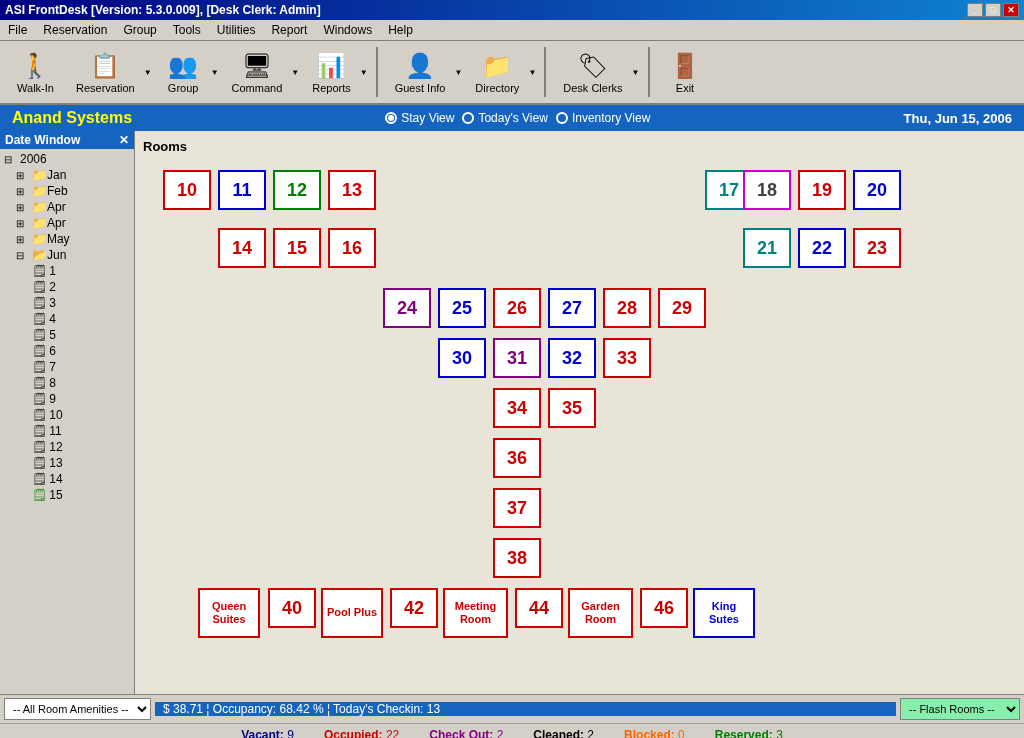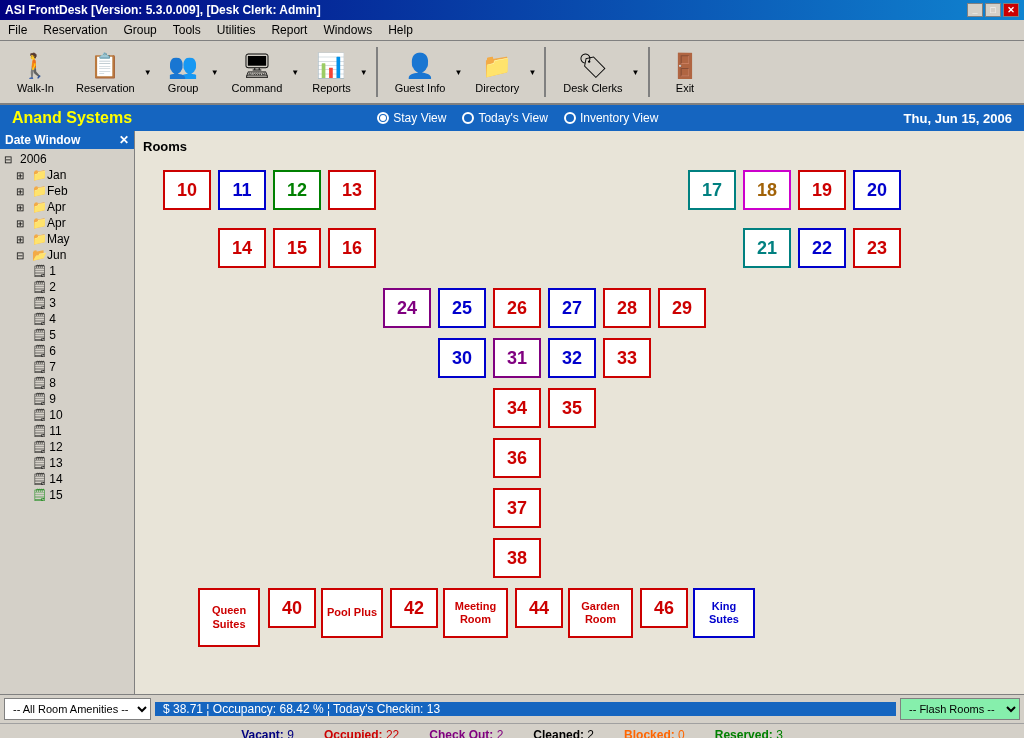--- a/index.html
+++ b/index.html
@@ -79,21 +79,21 @@
     .app-header {
       background: #1565c0;
       color: white;
       display: flex;
       justify-content: space-between;
       align-items: center;
       padding: 4px 12px;
       font-size: 14px;
     }
     .app-title { font-weight: bold; font-size: 16px; color: #ffff00; }
-    .view-options { display: flex; gap: 16px; align-items: center; }
+    .view-options { display: flex; gap: 8px; align-items: center; }
     .view-option { display: flex; align-items: center; gap: 4px; font-size: 12px; cursor: pointer; }
     .radio-btn {
       width: 12px; height: 12px;
       border-radius: 50%;
       border: 2px solid white;
       display: flex; align-items: center; justify-content: center;
     }
     .radio-btn.selected::after {
       content: '';
       width: 6px; height: 6px;
@@ -173,21 +173,21 @@
       font-size: 12px;
       text-align: center;
       line-height: 1.2;
     }
 
     
     .color-red { color: #cc0000; border-color: #cc0000; }
     .color-green { color: #008000; border-color: #008000; }
     .color-purple { color: #800080; border-color: #800080; }
     .color-blue { color: #0000cc; border-color: #0000cc; }
-    .color-magenta { color: #a16207; border-color: #cc00cc; }
+    .color-magenta { color: #404040; border-color: #cc00cc; }
     .color-teal { color: #008080; border-color: #008080; }
 
     
     .status-bar {
       background: #d4d0c8;
       border-top: 1px solid #808080;
       display: flex;
       align-items: center;
       padding: 3px 4px;
       gap: 4px;
@@ -408,21 +408,21 @@
 
   <div class="room-area">
     <div class="rooms-label">Rooms</div>
     <div class="room-grid">
 
       <div class="room-box color-red" style="left:20px;top:10px;">10</div>
       <div class="room-box color-blue" style="left:75px;top:10px;">11</div>
       <div class="room-box color-green" style="left:130px;top:10px;">12</div>
       <div class="room-box color-red" style="left:185px;top:10px;">13</div>
 
-      <div class="room-box color-teal" style="left:545px;top:10px;">17</div>
+      <div class="room-box color-teal" style="left:562px;top:10px;">17</div>
       <div class="room-box color-magenta" style="left:600px;top:10px;">18</div>
       <div class="room-box color-red" style="left:655px;top:10px;">19</div>
       <div class="room-box color-blue" style="left:710px;top:10px;">20</div>
 
       <div class="room-box color-red" style="left:75px;top:68px;">14</div>
       <div class="room-box color-red" style="left:130px;top:68px;">15</div>
       <div class="room-box color-red" style="left:185px;top:68px;">16</div>
 
       <div class="room-box color-teal" style="left:600px;top:68px;">21</div>
       <div class="room-box color-blue" style="left:655px;top:68px;">22</div>
@@ -442,21 +442,21 @@
 
       <div class="room-box color-red" style="left:350px;top:228px;">34</div>
       <div class="room-box color-red" style="left:405px;top:228px;">35</div>
 
       <div class="room-box color-red" style="left:350px;top:278px;">36</div>
 
       <div class="room-box color-red" style="left:350px;top:328px;text-align:center;">37</div>
 
       <div class="room-box color-red" style="left:350px;top:378px;">38</div>
 
-      <div class="room-box color-red tall-label" style="left:55px;top:428px;width:62px;height:59px;font-size:11px;">Queen<br>Suites</div>
+      <div class="room-box color-red tall-label" style="left:55px;top:428px;width:62px;height:50px;font-size:11px;">Queen<br>Suites</div>
       <div class="room-box color-red" style="left:125px;top:428px;">40</div>
       <div class="room-box color-red tall-label" style="left:178px;top:428px;width:62px;height:50px;font-size:11px;">Pool Plus</div>
       <div class="room-box color-red" style="left:247px;top:428px;">42</div>
       <div class="room-box color-red tall-label" style="left:300px;top:428px;width:65px;height:50px;font-size:11px;">Meeting<br>Room</div>
       <div class="room-box color-red" style="left:372px;top:428px;">44</div>
       <div class="room-box color-red tall-label" style="left:425px;top:428px;width:65px;height:50px;font-size:11px;">Garden<br>Room</div>
       <div class="room-box color-red" style="left:497px;top:428px;">46</div>
       <div class="room-box color-blue tall-label" style="left:550px;top:428px;width:62px;height:50px;font-size:11px;">King<br>Sutes</div>
     </div>
   </div>

